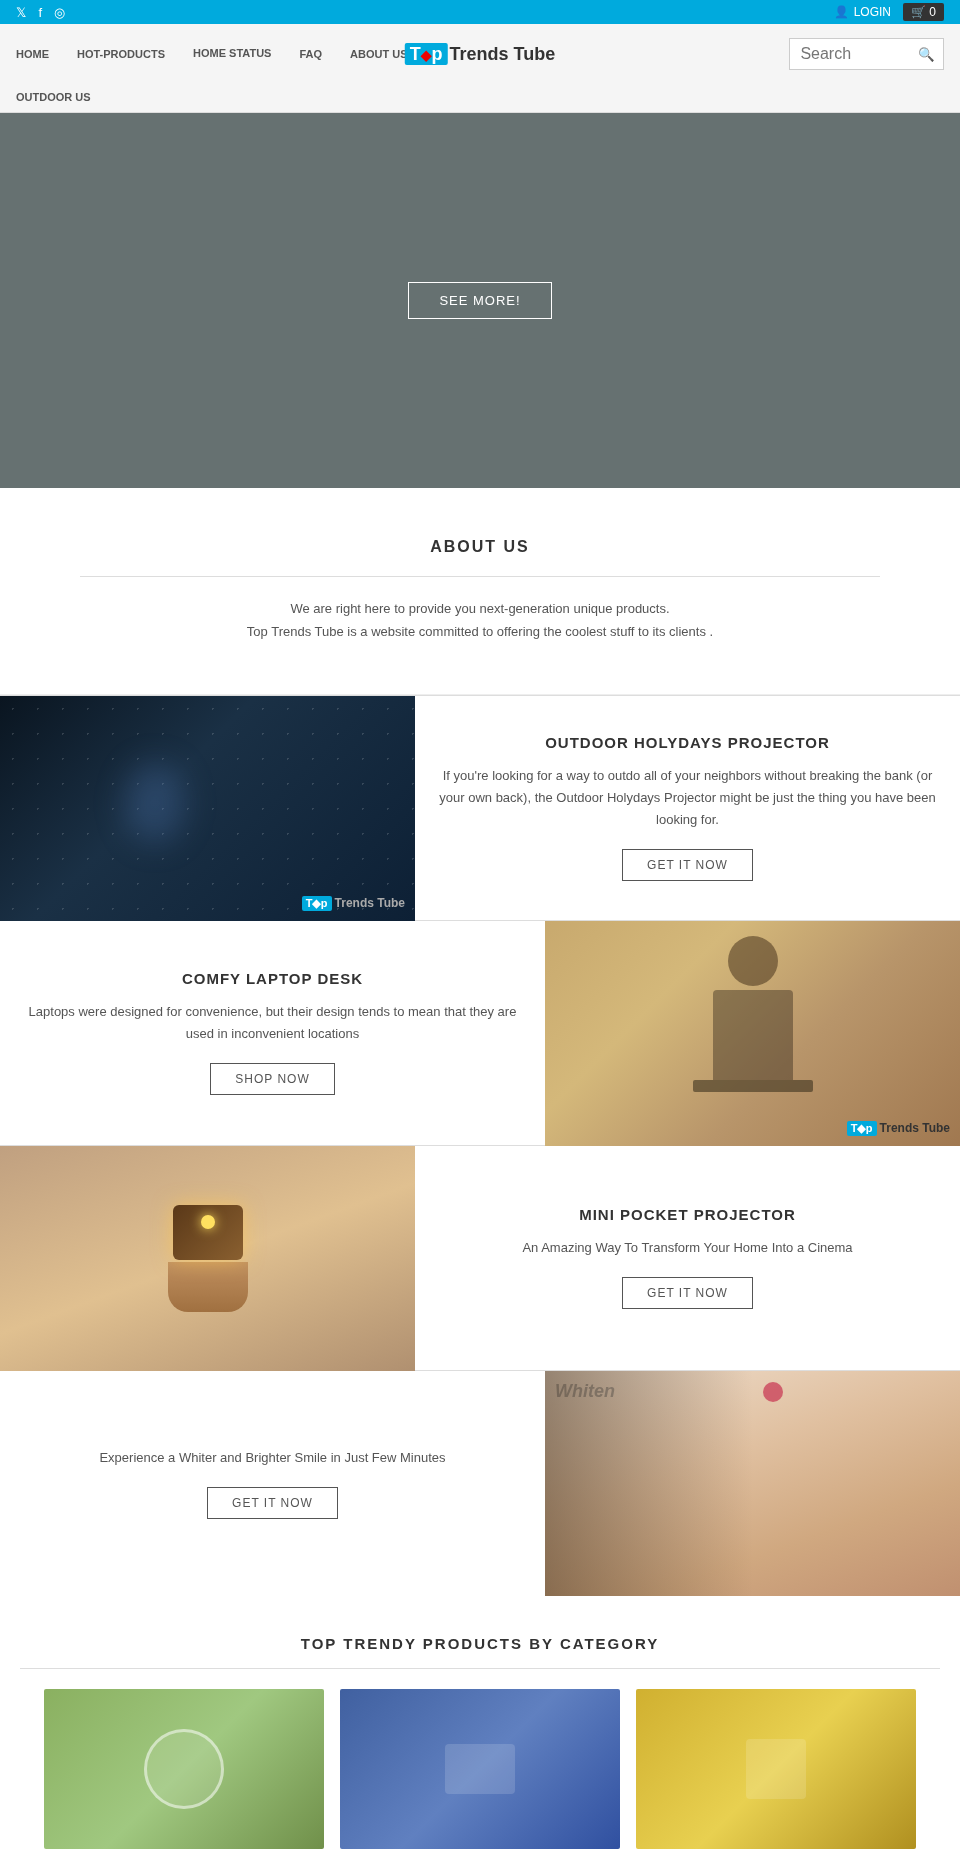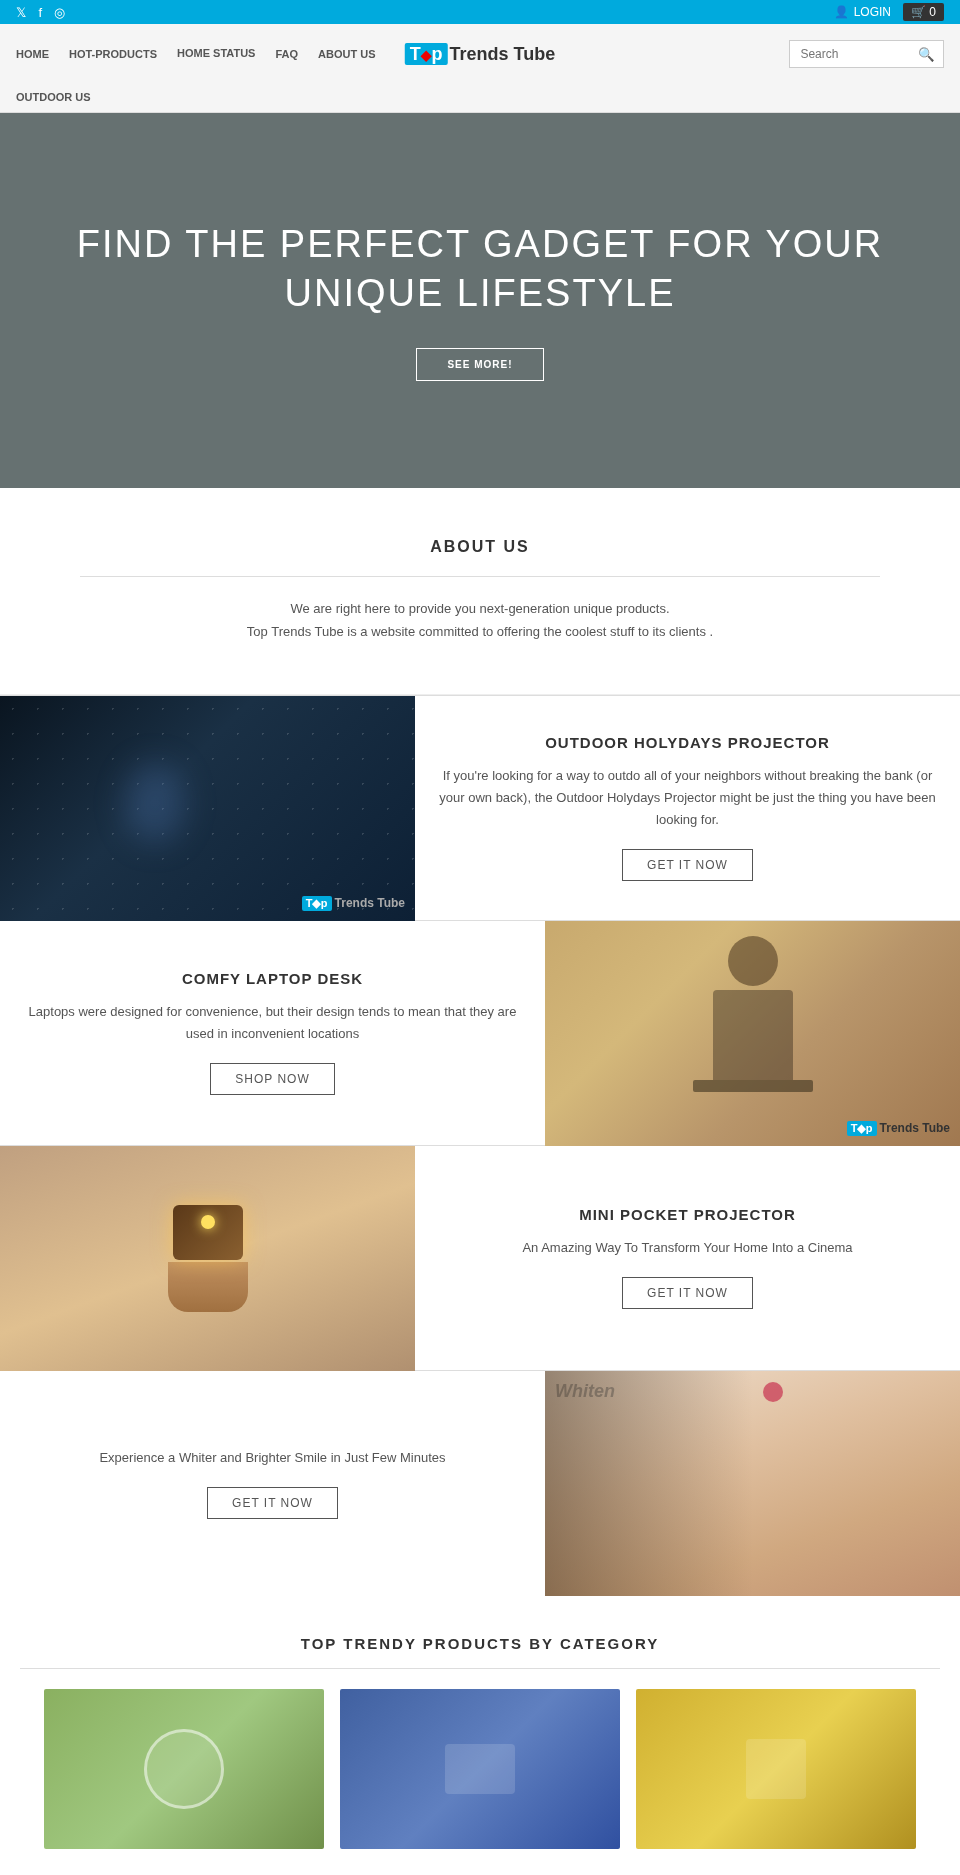--- a/index.html
+++ b/index.html
@@ -22,25 +22,25 @@
 
     
     .nav {
       background: #f5f5f5;
       display: flex;
       align-items: center;
       padding: 0 16px;
       height: 60px;
       position: relative;
     }
-    .nav-links { display: flex; gap: 20px; align-items: center; font-size: 11px; font-weight: bold; color: #555; }
+    .nav-links { display: flex; gap: 28px; align-items: center; font-size: 11px; font-weight: bold; color: #555; }
     .nav-links a { text-decoration: none; color: #555; font-size: 11px; font-weight: bold; cursor: pointer; }
     .logo { position: absolute; left: 50%; transform: translateX(-50%); display: flex; align-items: center; gap: 6px; }
     .search-box { margin-left: auto; display: flex; border: 1px solid #ccc; background: #fff; }
-    .search-box input { border: none; outline: none; padding: 6px 10px; font-size: 12px; width: 120px; background: #fff; }
+    .search-box input { border: none; outline: none; padding: 6px 10px; font-size: 16px; width: 120px; background: #fff; }
     .search-box button { background: none; border: none; padding: 4px 8px; cursor: pointer; color: #555; }
 
     
     .contact-nav {
       background: #f5f5f5;
       padding: 4px 16px 8px;
       border-bottom: 1px solid #ddd;
     }
     .contact-nav a { font-size: 11px; font-weight: bold; color: #555; text-decoration: none; cursor: pointer; }
 
@@ -53,24 +53,23 @@
       align-items: center;
       justify-content: center;
       padding: 60px 20px;
     }
     .hero h1 { color: #fff; font-size: 38px; font-weight: 300; text-align: center; letter-spacing: 2px; line-height: 1.3; margin-bottom: 30px; }
     .see-more-btn {
       border: 1px solid #fff;
       color: #fff;
       background: transparent;
       padding: 10px 30px;
-      font-size: 10px;
+      font-size: 13px;
       letter-spacing: 1px;
       cursor: pointer;
-      font-weight: bold;
     }
 
     
     .about-section {
       padding: 50px 80px;
       text-align: center;
       border-bottom: 1px solid #eee;
     }
     .about-section h2 { font-size: 16px; font-weight: bold; letter-spacing: 2px; color: #333; margin-bottom: 20px; }
     .about-divider { width: 100%; height: 1px; background: #ddd; margin-bottom: 20px; }
@@ -213,21 +212,20 @@
     <button>🔍</button>
   </div>
 </div>
 
 <div class="contact-nav">
   <a>OUTDOOR US</a>
 </div>
 
 <div class="hero" style="position:relative;">
   <div style="position:absolute;top:0;left:0;right:0;bottom:0;background:rgba(100,110,110,0.7);z-index:0;"></div>
-  <h1 style="position:relative;z-index:1;">FIND THE PERFECT GADGET FOR YOUR UNIQUE LIFESTYLE</h1>
   <button class="see-more-btn" style="position:relative;z-index:1;">SEE MORE!</button>
 </div>
 
 <div class="about-section">
   <h2>ABOUT US</h2>
   <div class="about-divider"></div>
   <p>We are right here to provide you next-generation unique products.</p>
   <p>Top Trends Tube is a website committed to offering the coolest stuff to its clients .</p>
 </div>
 

